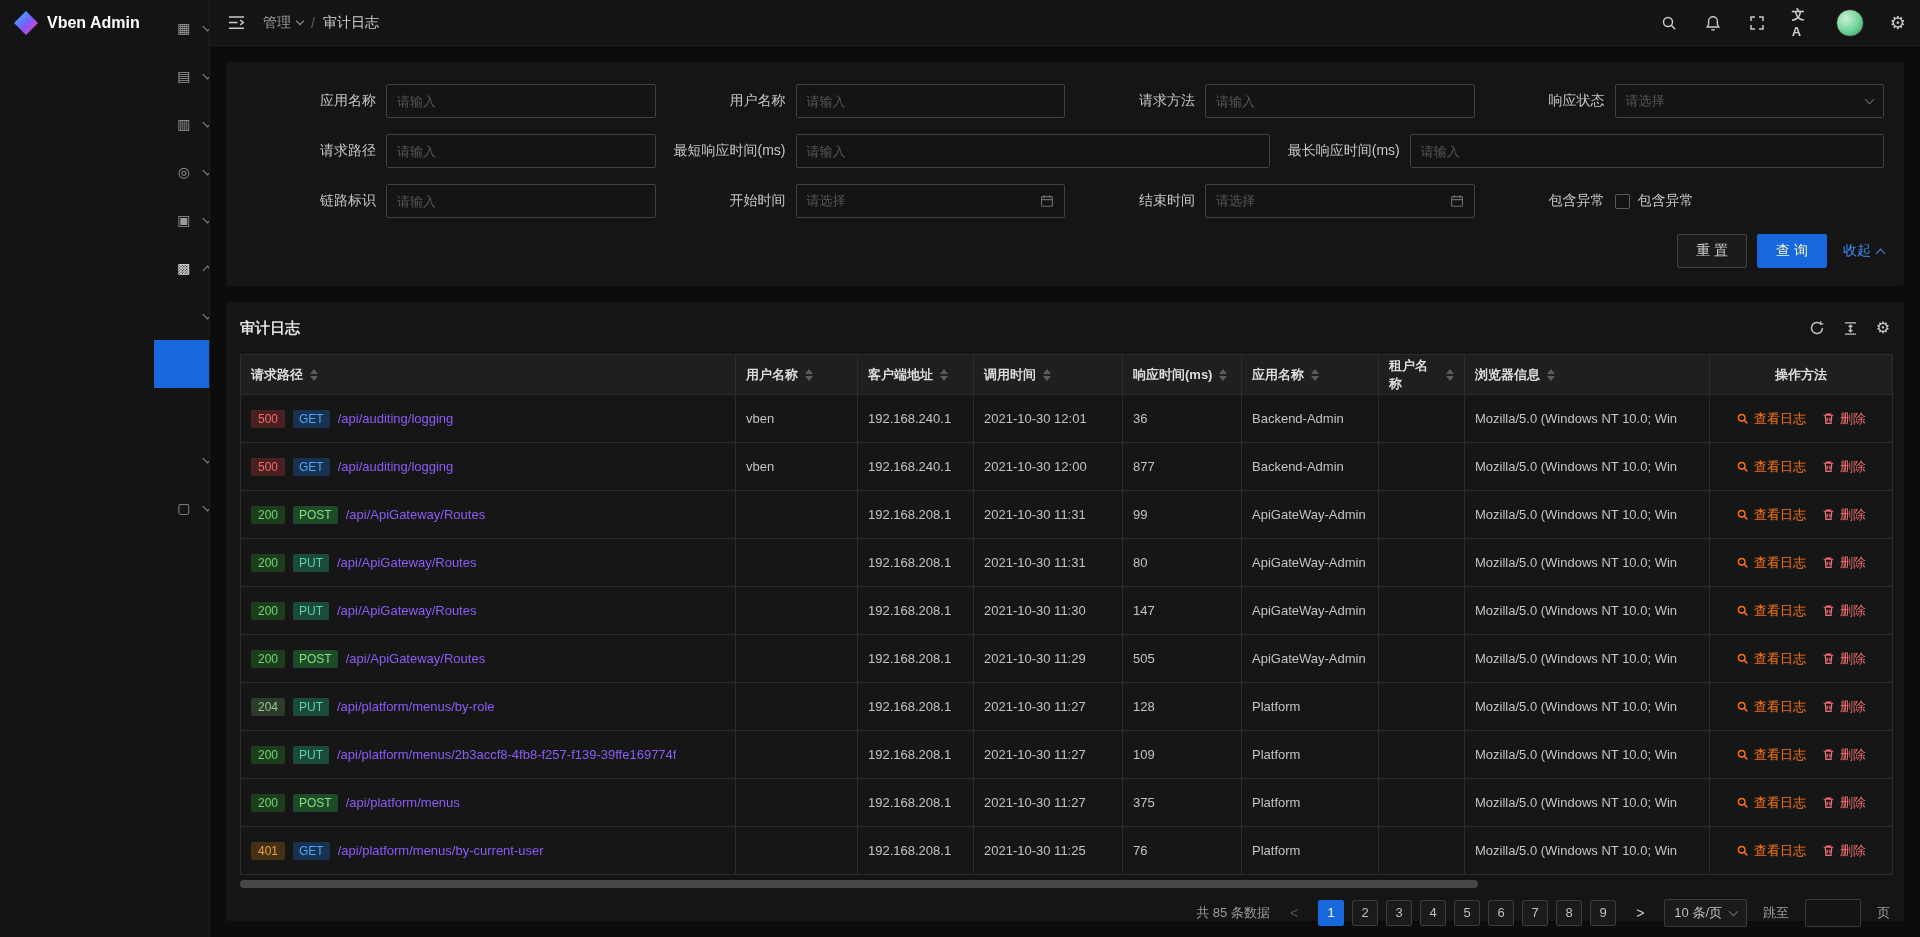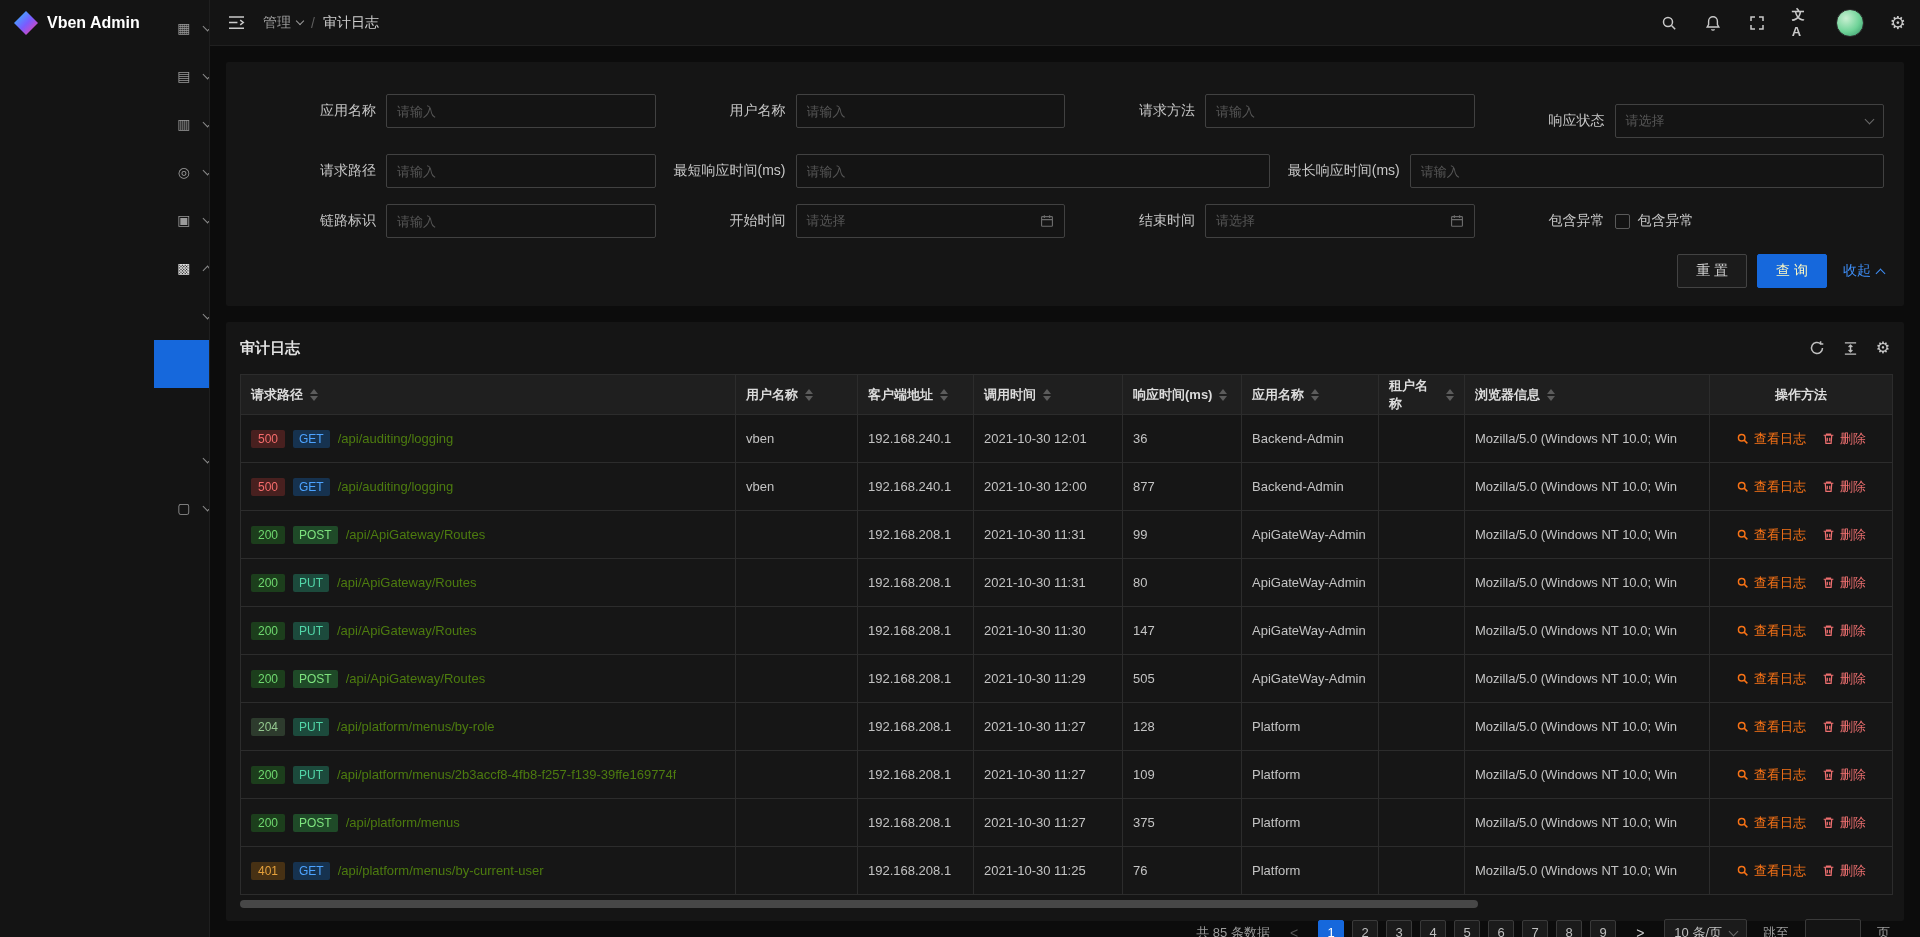--- a/index.html
+++ b/index.html
@@ -75,21 +75,21 @@
   table.grid td { height:48px; color:#c3c3c3; background:#161616; }
   .th-inner { display:flex; align-items:center; }
   .th-inner.center { justify-content:center; }
   .sorter { display:inline-flex; flex-direction:column; margin-left:7px; gap:2px; cursor:pointer; }
   .sorter i { width:0; height:0; border-left:4px solid transparent; border-right:4px solid transparent; display:block; }
   .sorter .s-up { border-bottom:5px solid #5c5c5c; }
   .sorter .s-down { border-top:5px solid #5c5c5c; }
   .cell { display:flex; align-items:center; height:100%; min-width:0; }
   .cell.actions { justify-content:center; gap:16px; }
   .badge { display:inline-block; min-width:34px; text-align:center; padding:2px 6px; border-radius:2px; font-size:12px; font-weight:400; margin-right:8px; flex:0 0 auto; }
-  .path-txt { color:#4d7c0f; white-space:nowrap; overflow:hidden; }
+  .path-txt { color:#8b5cf6; white-space:nowrap; overflow:hidden; }
   .nowrap { white-space:nowrap; overflow:hidden; display:block; }
   .act { display:inline-flex; align-items:center; gap:5px; cursor:pointer; white-space:nowrap; }
   .act.view { color:#f97316; }
   .act.del { color:#ed6f6f; }
 
   .hscroll { height:10px; margin:4px 0 0; position:relative; flex:0 0 10px; }
   .hscroll .thumb { position:absolute; left:0; top:1px; height:8px; width:75%; background:#474747; border-radius:4px; }
 
   .pager { margin-top:auto; height:48px; flex:0 0 48px; display:flex; align-items:center; justify-content:flex-end; gap:16px; font-size:13px; color:#9c9c9c; }
   .pages { display:inline-flex; gap:8px; }
@@ -219,21 +219,21 @@
                 <input class="f-input" placeholder="请输入" style="">
               </div>
               <div class="field" style="grid-column: span 6;">
                 <label class="f-label">用户名称</label>
                 <input class="f-input" placeholder="请输入" style="">
               </div>
               <div class="field" style="grid-column: span 6;">
                 <label class="f-label">请求方法</label>
                 <input class="f-input" placeholder="请输入" style="">
               </div>
-              <div class="field" style="grid-column: span 6; margin-top: 20px;">
+              <div class="field" style="grid-column: span 6;">
                 <label class="f-label">响应状态</label>
                 <div class="f-input f-select">
                   <span class="ph">请选择</span>
                   <i class="sel-caret"></i>
                 </div>
               </div>
             </div>
             <div class="f-row">
               <div class="field" style="grid-column: span 6;">
                 <label class="f-label">请求路径</label>

